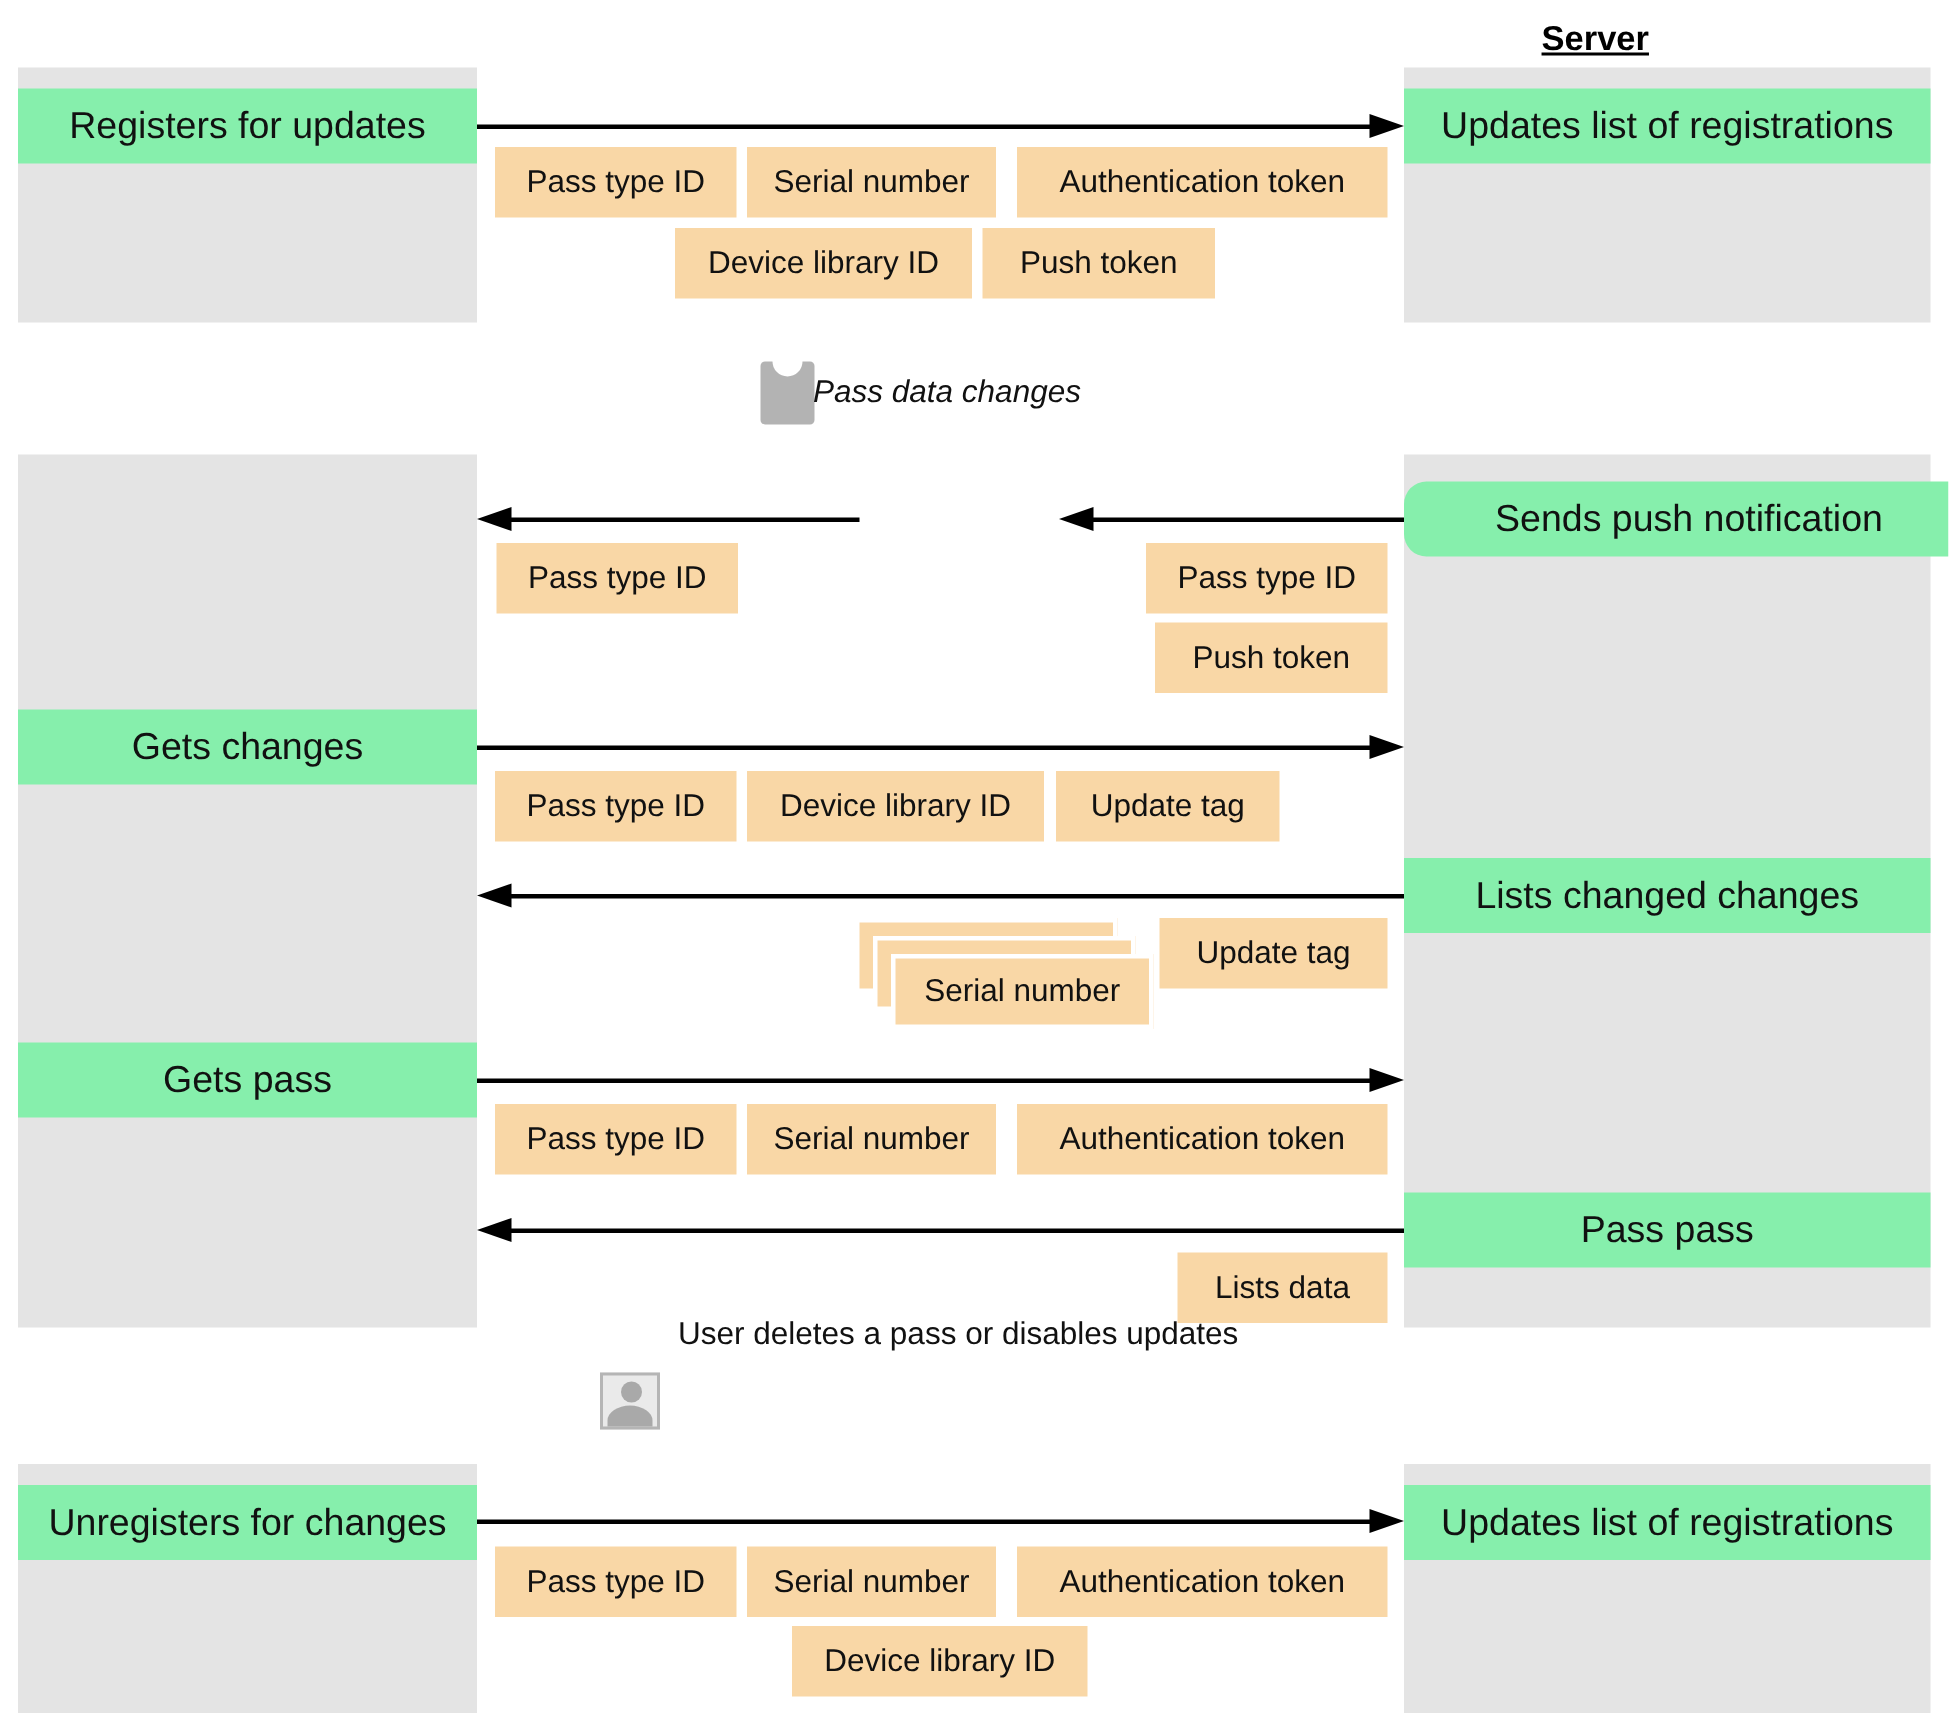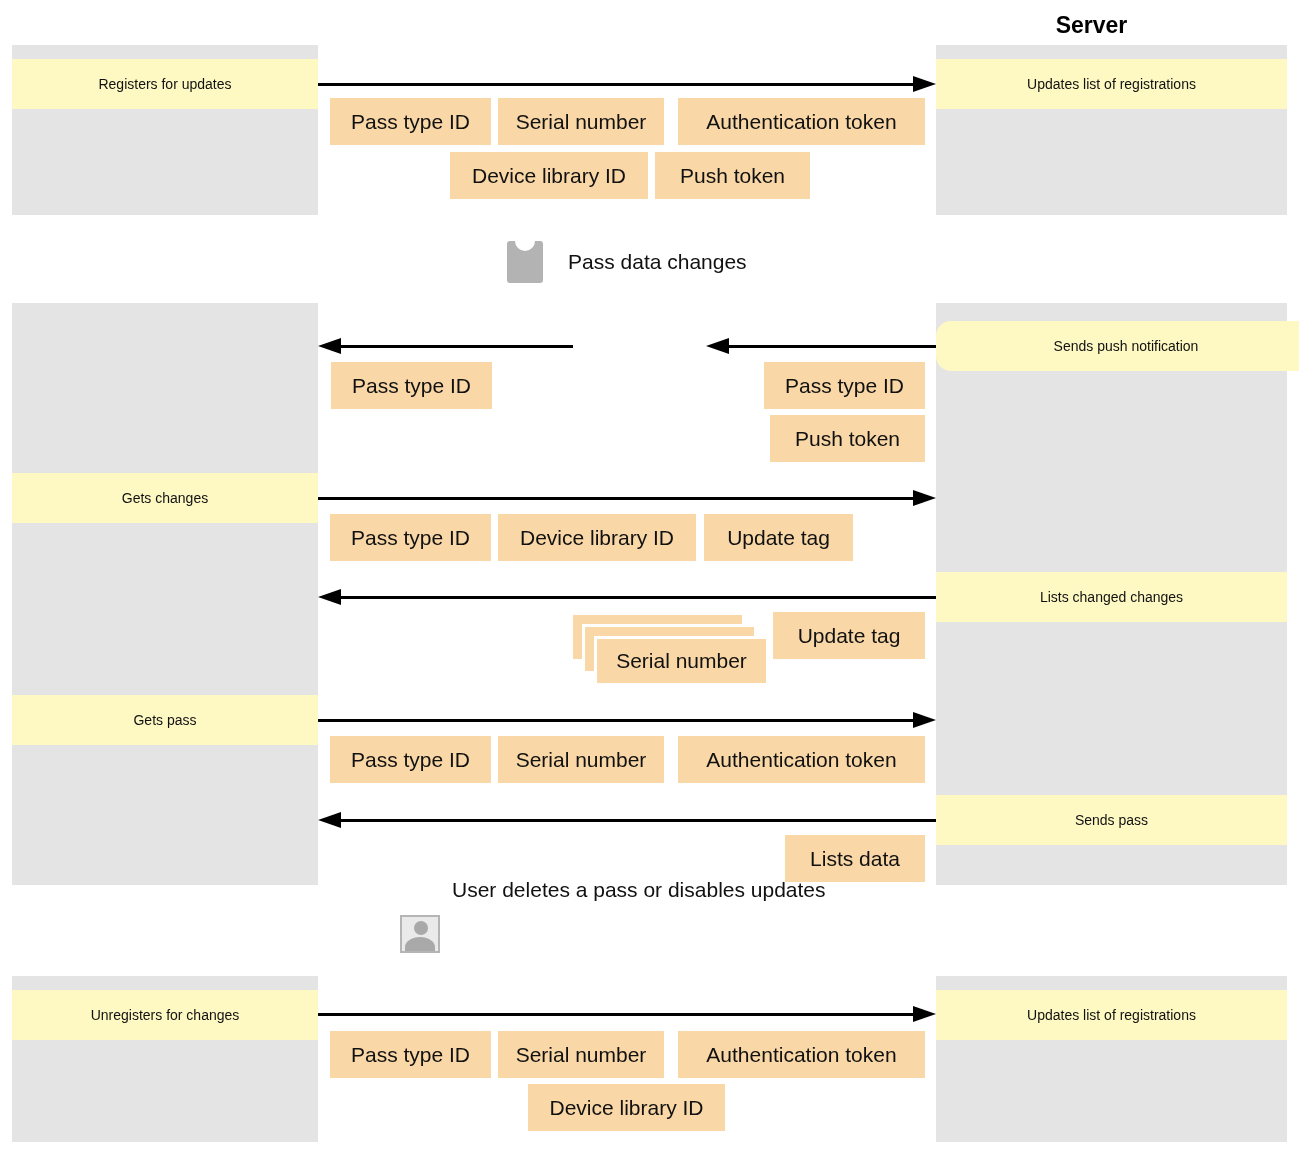--- a/index.html
+++ b/index.html
@@ -3,22 +3,22 @@
 <meta charset="utf-8">
 <style>
   html,body{margin:0;padding:0;background:#ffffff;}
   #stage{
     position:relative;width:1299px;height:1156px;background:#ffffff;
     font-family:"Liberation Sans", sans-serif;color:#111;overflow:hidden;
   }
   .col-bg{position:absolute;background:#e4e4e4;}
   .col-header{position:absolute;top:10px;height:30px;display:flex;align-items:center;justify-content:center;
     font-size:23px;font-weight:bold;color:#000;}
-  .blue-row{position:absolute;height:50px;background:#fef9c3;display:flex;align-items:center;justify-content:center;
-    font-size:14px;color:#111;}
+  .blue-row{position:absolute;height:50px;background:#86efac;display:flex;align-items:center;justify-content:center;
+    font-size:25px;color:#111;}
   .chip{position:absolute;height:47px;background:#f9d7a6;display:flex;align-items:center;justify-content:center;
     font-size:21px;color:#111;white-space:nowrap;}
   .chip.stacked{border:3px solid #ffffff;box-sizing:border-box;height:50px;}
   .arrow-line{position:absolute;height:3px;background:#000;}
   .arrow-head{position:absolute;width:0;height:0;border-top:8px solid transparent;border-bottom:8px solid transparent;}
   .arrow-head.right{border-left:23px solid #000;}
   .arrow-head.left{border-right:23px solid #000;}
   .apns-box{position:absolute;left:573px;top:308px;width:133px;height:72px;background:#c1702b;border-radius:14px;
     display:flex;align-items:center;justify-content:center;font-size:24px;font-weight:bold;color:#ffffff;}
   .note-text{position:absolute;font-size:21px;color:#111;white-space:nowrap;}
@@ -28,38 +28,38 @@
     border:2px solid #b5b5b5;box-sizing:border-box;overflow:hidden;}
   .user-head{position:absolute;left:12px;top:4px;width:14px;height:14px;border-radius:50%;background:#a9a9a9;}
   .user-body{position:absolute;left:3px;top:20px;width:30px;height:20px;border-radius:50% 50% 0 0;background:#a9a9a9;}
 </style>
 </head>
 <body>
 
 <div id="stage">
 
   <div class="col-header" style="left:12px;width:306px;margin-top:44px;">Client</div>
-  <div class="col-header" style="left:916px;width:351px;">Server</div>
+  <div class="col-header" style="left:888px;width:351px;text-decoration:underline;">Server</div>
 
   <div class="col-bg" style="left:12px;top:45px;width:306px;height:170px;"></div>
   <div class="col-bg" style="left:936px;top:45px;width:351px;height:170px;"></div>
   <div class="col-bg" style="left:12px;top:303px;width:306px;height:582px;"></div>
   <div class="col-bg" style="left:936px;top:303px;width:351px;height:582px;"></div>
   <div class="col-bg" style="left:12px;top:976px;width:306px;height:166px;"></div>
   <div class="col-bg" style="left:936px;top:976px;width:351px;height:166px;"></div>
 
   <div class="blue-row" style="left:12px;top:59px;width:306px;">Registers for updates</div>
   <div class="blue-row" style="left:12px;top:695px;width:306px;">Gets pass</div>
   <div class="blue-row" style="left:12px;top:473px;width:306px;">Gets changes</div>
   <div class="blue-row" style="left:12px;top:990px;width:306px;">Unregisters for changes</div>
 
   <div class="blue-row" style="left:936px;top:59px;width:351px;">Updates list of registrations</div>
   <div class="blue-row" style="left:936px;top:321px;width:380px;border-radius:15px;">Sends push notification</div>
   <div class="blue-row" style="left:936px;top:572px;width:351px;">Lists changed changes</div>
-  <div class="blue-row" style="left:936px;top:795px;width:351px;">Sends pass</div>
+  <div class="blue-row" style="left:936px;top:795px;width:351px;">Pass pass</div>
   <div class="blue-row" style="left:936px;top:990px;width:351px;">Updates list of registrations</div>
 
   <div class="arrow-line" style="left:318px;top:83px;width:598px;"></div>
   <div class="arrow-head right" style="left:913px;top:76px;"></div>
 
   <div class="arrow-head left" style="left:318px;top:338px;"></div>
   <div class="arrow-line" style="left:340px;top:345px;width:233px;"></div>
   <div class="arrow-head left" style="left:706px;top:338px;"></div>
   <div class="arrow-line" style="left:728px;top:345px;width:208px;"></div>
 
@@ -75,21 +75,21 @@
   <div class="arrow-head left" style="left:318px;top:812px;"></div>
   <div class="arrow-line" style="left:340px;top:819px;width:596px;"></div>
 
   <div class="arrow-line" style="left:318px;top:1013px;width:598px;"></div>
   <div class="arrow-head right" style="left:913px;top:1006px;"></div>
 
 
   <div class="pass-icon">
       <div class="pass-notch"></div>
     </div>
-  <div class="note-text" style="left:568px;top:250px;">Pass data changes</div>
+  <div class="note-text" style="left:542px;top:250px;font-style:italic;">Pass data changes</div>
 
   <div class="user-icon">
     <div class="user-head"></div>
     <div class="user-body"></div>
   </div>
   <div class="note-text" style="left:452px;top:878px;">User deletes a pass or disables updates</div>
 
   <div class="chip" style="left:330px;top:98px;width:161px;">Pass type ID</div>
   <div class="chip" style="left:498px;top:98px;width:166px;">Serial number</div>
   <div class="chip" style="left:678px;top:98px;width:247px;">Authentication token</div>

